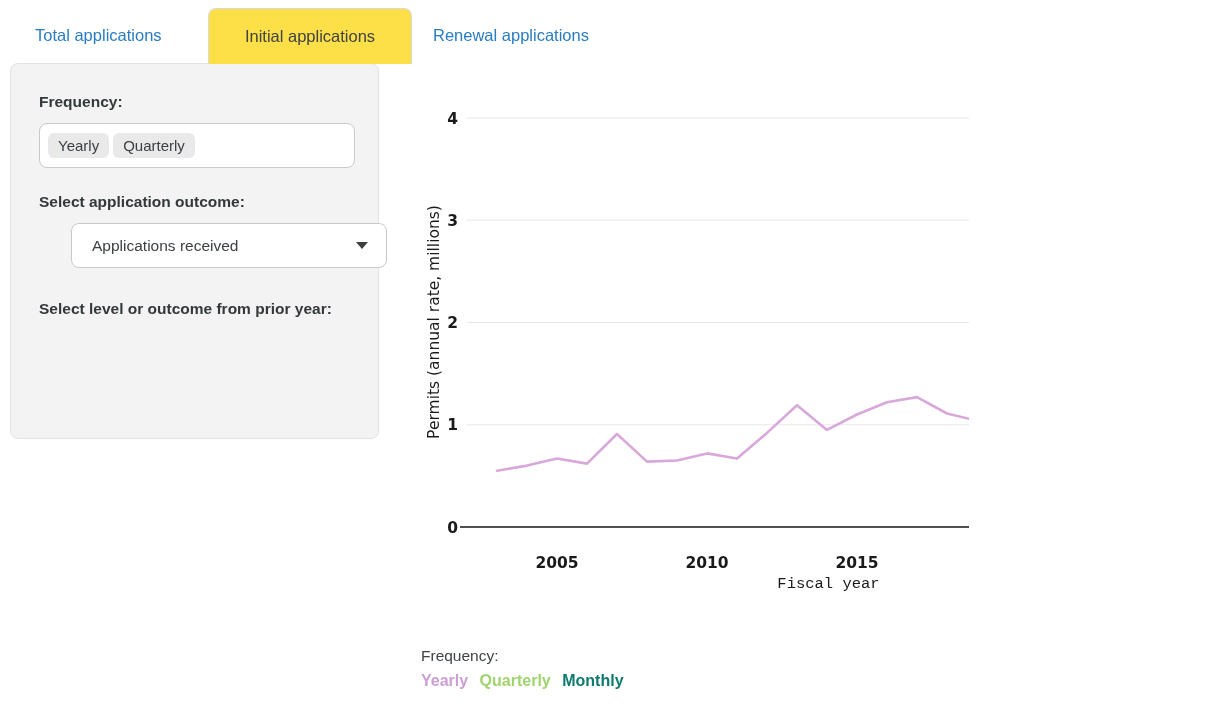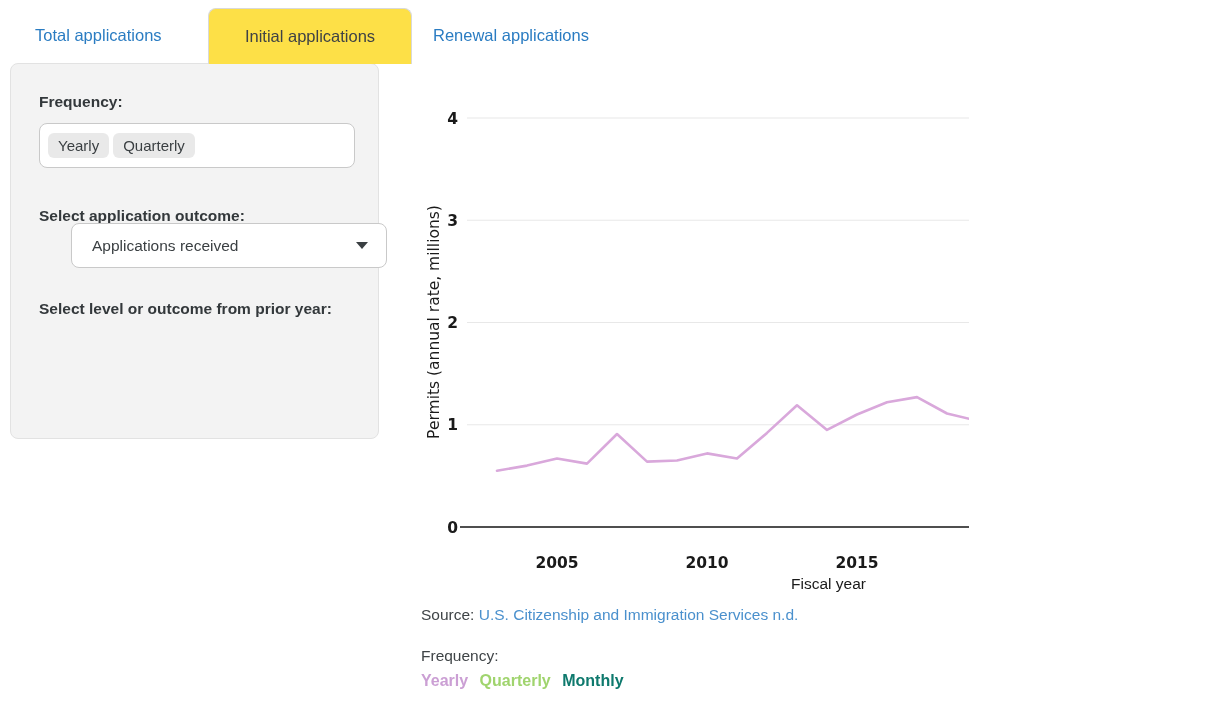--- a/index.html
+++ b/index.html
@@ -28,21 +28,21 @@
   .select-box{justify-content:space-between;padding:0 18px 0 20px;cursor:pointer;}
   .select-value{font-size:15.5px;color:#3a3f42;}
   .caret{width:0;height:0;border-left:6px solid transparent;border-right:6px solid transparent;
        border-top:7px solid #3a3f42;}
 
   
   #chart-wrap{position:absolute;left:420px;top:85px;width:775px;height:515px;}
   #ylabel{position:absolute;left:14px;top:237px;transform:translate(-50%,-50%) rotate(-90deg);
        font-family:"DejaVu Sans",sans-serif;font-size:15.5px;color:#1a1a1a;white-space:nowrap;}
   #xlabel{position:absolute;left:47px;width:723px;top:490px;text-align:center;
-       font-family:Liberation Sans, sans-serif;font-size:15.5px;color:#1a1a1a;}
+       font-family:Liberation Mono, monospace;font-size:15.5px;color:#1a1a1a;}
 
   
   #source-line{position:absolute;left:421px;top:606px;font-size:15.5px;color:#3f4447;}
   #source-link{color:#4a90cd;cursor:pointer;}
   #freq-label{position:absolute;left:421px;top:647px;font-size:15.5px;color:#3f4447;}
   #freq-legend{position:absolute;left:421px;top:672px;font-size:16px;font-weight:700;}
   .legend-item{margin-right:7px;cursor:pointer;}
 </style>
 </head>
 <body>
@@ -53,21 +53,21 @@
   <div id="tab-initial" class="tab">Initial applications</div>
   <div id="tab-renewal" class="tab tab-link">Renewal applications</div>
 
   <div id="panel">
     <div class="panel-label" style="top:29px;">Frequency:</div>
     <div class="ctrl-box" style="top:59px;">
       <span class="pill">Yearly</span>
       <span class="pill" style="margin-left:4px;">Quarterly</span>
     </div>
 
-    <div class="panel-label" style="top:143px;">Select application outcome:</div>
+    <div class="panel-label" style="top:129px;">Select application outcome:</div>
     <div class="ctrl-box select-box" style="top:159px;margin-left:32px;">
       <span class="select-value">Applications received</span>
       <span class="caret"></span>
     </div>
 
     <div class="panel-label" style="top:231px;width:312px;line-height:27px;">Select level or outcome from prior year:</div>
   </div>
 
   <div id="chart-wrap">
     <div id="ylabel">Permits (annual rate, millions)</div>
@@ -86,21 +86,20 @@
         <text x="287.0000000000009" y="483" text-anchor="middle" fill="#1a1a1a" font-family="DejaVu Sans, sans-serif" font-size="15.5" font-weight="700">2010</text>
         <text x="437.0000000000015" y="483" text-anchor="middle" fill="#1a1a1a" font-family="DejaVu Sans, sans-serif" font-size="15.5" font-weight="700">2015</text>
         <text x="587.000000000002" y="483" text-anchor="middle" fill="#1a1a1a" font-family="DejaVu Sans, sans-serif" font-size="15.5" font-weight="700">2020</text>
         <text x="737.0000000000026" y="483" text-anchor="middle" fill="#1a1a1a" font-family="DejaVu Sans, sans-serif" font-size="15.5" font-weight="700">2025</text>
         <polyline points="77.0,385.8 107.0,380.6 137.0,373.5 167.0,378.6 197.0,349.0 227.0,376.6 257.0,375.5 287.0,368.4 317.0,373.5 347.0,347.9 377.0,320.3 407.0,344.9 437.0,329.5 467.0,317.3 497.0,312.1 527.0,328.5 557.0,335.7 587.0,343.8 617.0,300.9 647.0,306.0 677.0,196.6 707.0,87.2" fill="none" stroke="#d9a8db" stroke-width="2.6" stroke-linejoin="round" stroke-linecap="round"></polyline>
         <circle cx="737.0000000000026" cy="89.23749999999995" r="5.5" fill="#95d04f"></circle>
       </svg>
     <div id="xlabel">Fiscal year</div>
   </div>
 
-  <div id="source-line"><span>Source: </span><span id="source-link">U.S. Citizenship and Immigration Services n.d.</span></div>
 
   <div id="freq-label">Frequency:</div>
   <div id="freq-legend">
     <span class="legend-item" style="color: rgb(203, 159, 212);">Yearly</span>
     <span class="legend-item" style="color: rgb(160, 212, 110);">Quarterly</span>
     <span class="legend-item" style="color: rgb(14, 121, 109);">Monthly</span>
   </div>
 
 </div>
 

